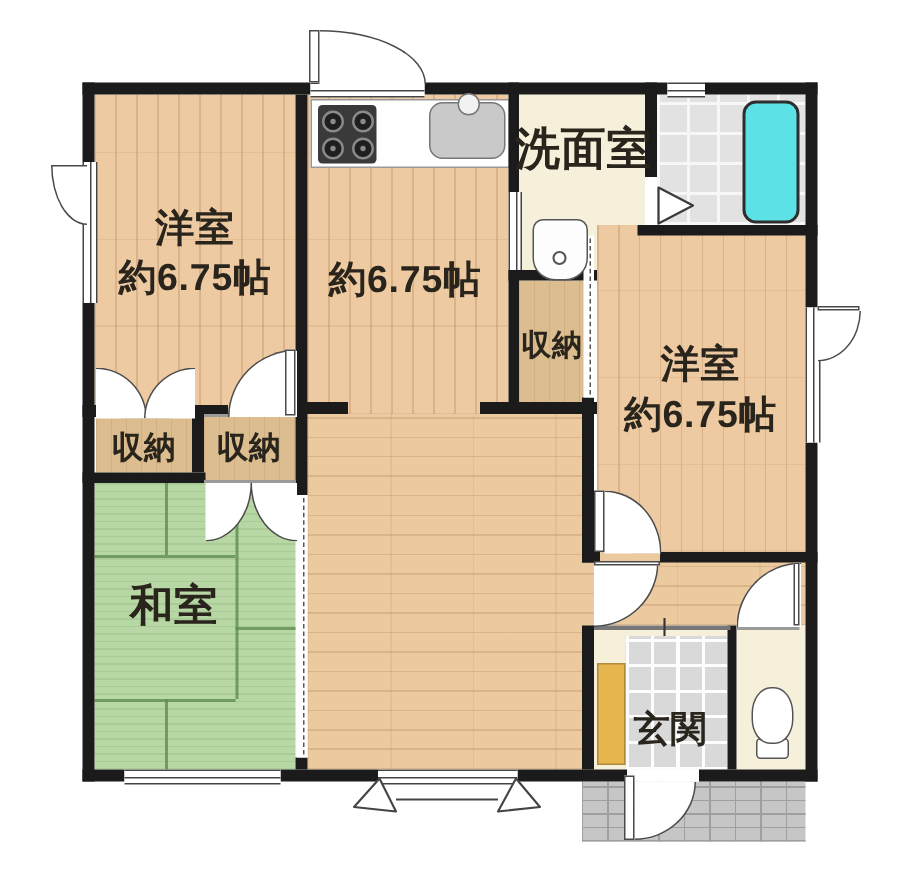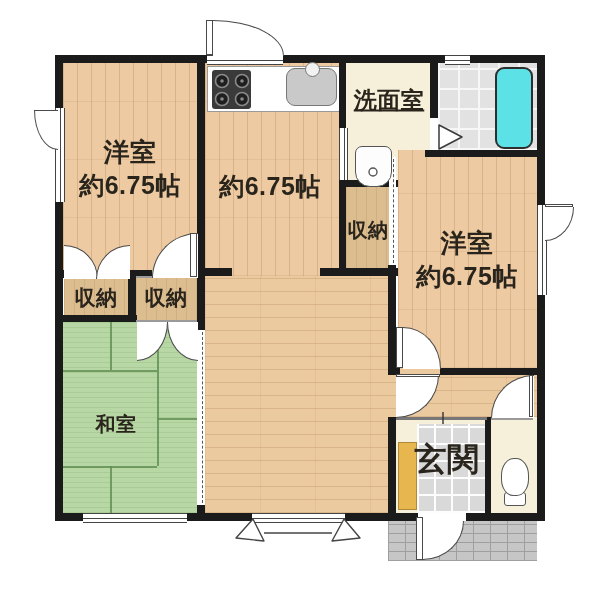--- a/index.html
+++ b/index.html
@@ -190,22 +190,22 @@
     <polygon points="253,519 236,538 264,541" fill="#fff" stroke="#444" stroke-width="1.4" stroke-linejoin="round"></polygon>
     <polygon points="344,519 332,541 360,538" fill="#fff" stroke="#444" stroke-width="1.4" stroke-linejoin="round"></polygon>
     <line x1="264" y1="533" x2="332" y2="533" stroke="#444" stroke-width="1.4"></line>
 
     <line x1="443" y1="412" x2="443" y2="424" stroke="#333" stroke-width="1.4"></line>
   </svg>
 
   <div class="lbl" style="left:130px;top:152px;font-size:26px;">洋室</div>
   <div class="lbl" style="left:130px;top:185px;font-size:25px;">約6.75帖</div>
   <div class="lbl" style="left:270px;top:186px;font-size:25px;">約6.75帖</div>
-  <div class="lbl" style="left:389px;top:100px;font-size:23px;text-decoration:underline;">洗面室</div>
+  <div class="lbl" style="left:389px;top:100px;font-size:30px;">洗面室</div>
   <div class="lbl" style="left:368px;top:230px;font-size:20px;">収納</div>
   <div class="lbl" style="left:467px;top:243px;font-size:26px;">洋室</div>
   <div class="lbl" style="left:467px;top:276px;font-size:25px;">約6.75帖</div>
   <div class="lbl" style="left:96px;top:298px;font-size:21px;">収納</div>
   <div class="lbl" style="left:166px;top:298px;font-size:21px;">収納</div>
-  <div class="lbl" style="left:116px;top:424px;font-size:20px;">和室</div>
-  <div class="lbl" style="left:447px;top:460px;font-size:32px;">玄関</div>
+  <div class="lbl" style="left:116px;top:404px;font-size:29px;">和室</div>
+  <div class="lbl" style="left:447px;top:486px;font-size:24px;">玄関</div>
 
 </div>
 
 </body></html>

